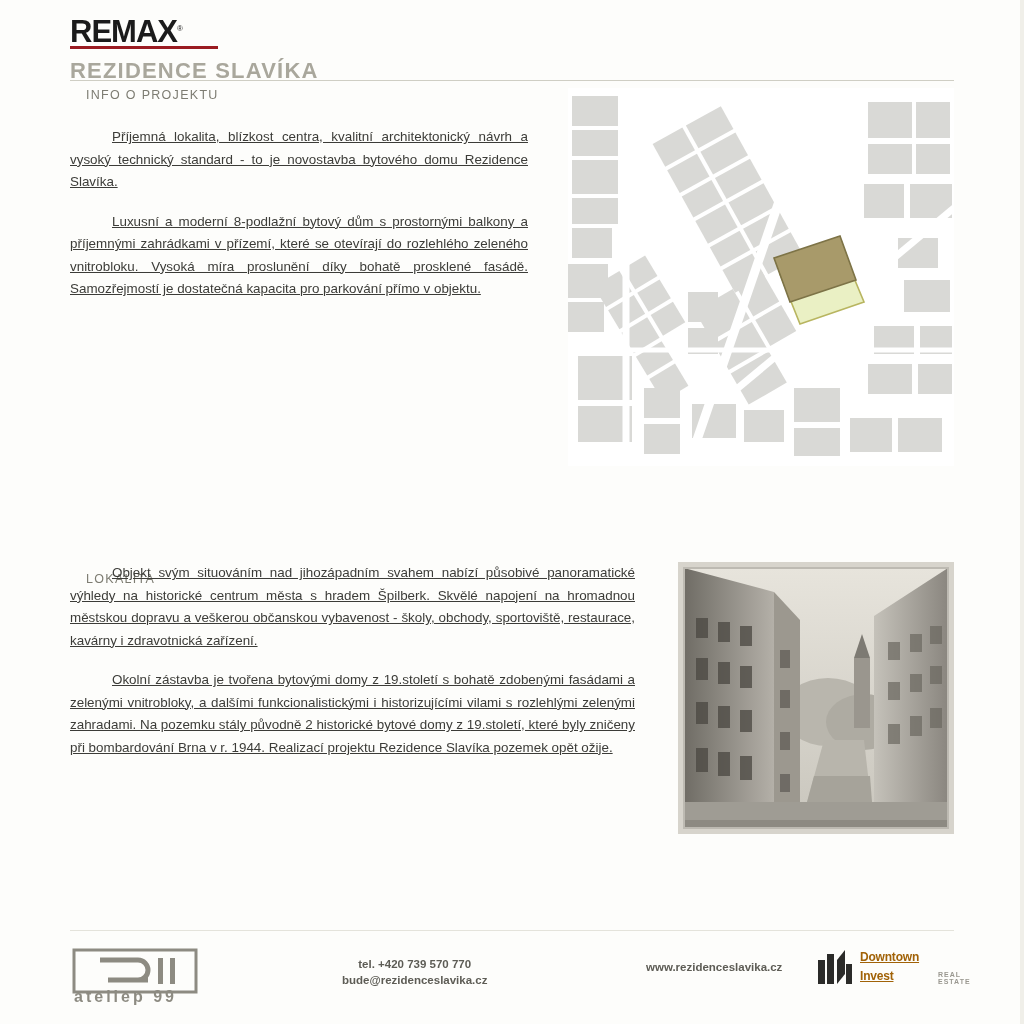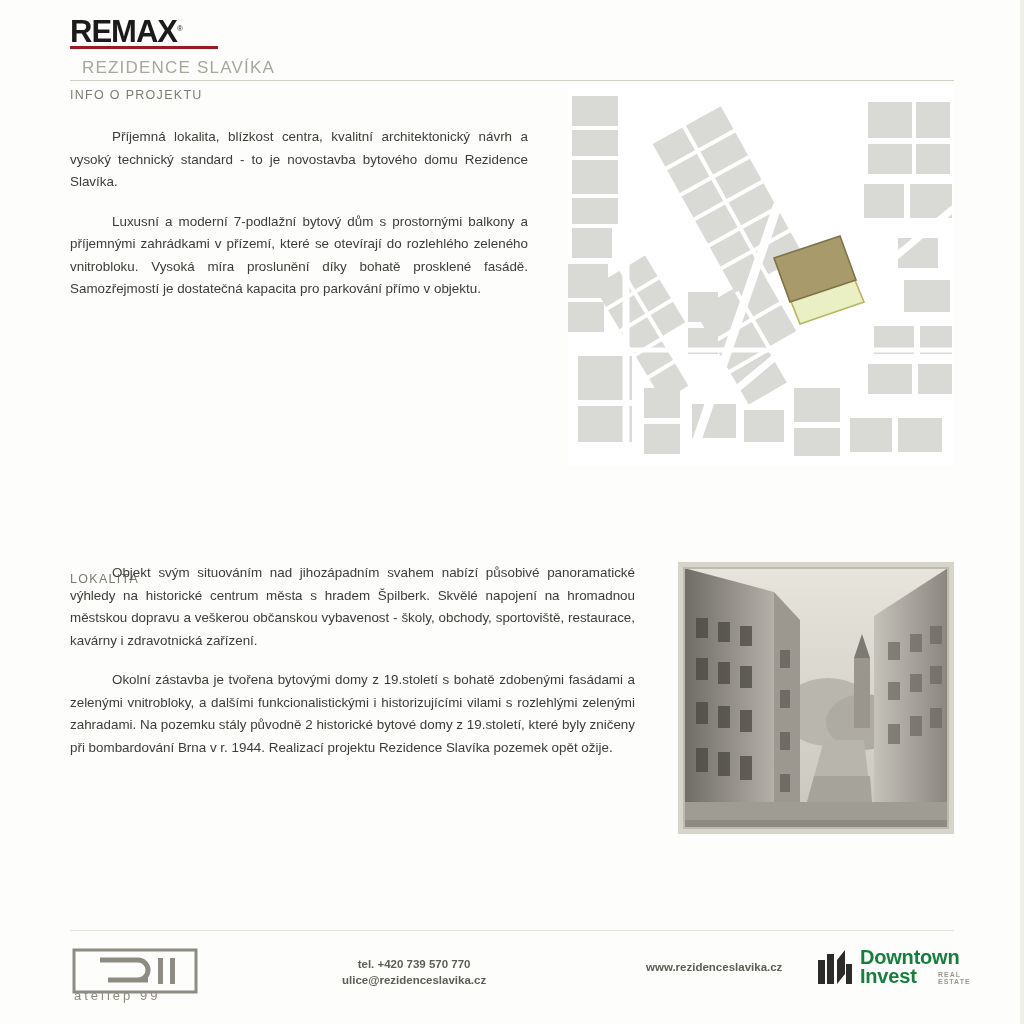--- a/index.html
+++ b/index.html
@@ -50,51 +50,51 @@
     top: 34px;
     width: 148px;
     height: 3px;
     background: #9a1b21;
   }
 
   .project-title {
     position: absolute;
     left: 70px;
     top: 58px;
-    font-size: 17px;
+    font-size: 22px;
     letter-spacing: 1.2px;
     color: #a9a79c;
-    font-weight: normal;
-    margin-left: 12px;
+    font-weight: bold;
   }
   .header-rule {
     position: absolute;
     left: 70px;
     top: 80px;
     width: 884px;
     height: 1px;
     background: #cfcec4;
   }
   .section-label {
     position: absolute;
-    left: 70px;
+    left: 86px;
     font-size: 12.5px;
     letter-spacing: 1.3px;
     color: #7d7c72;
   }
   #info-label { top: 88px; }
   #lokalita-label { top: 536px; margin-top: 36px; }
 
   
   .textcol {
     position: absolute;
     font-size: 13.4px;
     line-height: 22.5px;
     text-align: justify;
     color: #3c3c38;
+    text-decoration: underline;
   }
   #info-text {
     left: 70px;
     top: 126px;
     width: 458px;
   }
   #lokalita-text {
     left: 70px;
     top: 562px;
     width: 565px;
@@ -142,23 +142,23 @@
     position: absolute;
     left: 72px;
     top: 948px;
     width: 126px;
     height: 58px;
   }
   .atelier-name {
     position: absolute;
     left: 74px;
     top: 988px;
-    font-size: 13px;
+    font-size: 16px;
     letter-spacing: 3px;
-    font-weight: normal;
+    font-weight: bold;
     color: #8d8b82;
   }
   .contact {
     position: absolute;
     left: 342px;
     top: 956px;
     font-size: 11.5px;
     font-weight: bold;
     color: #5d5c55;
     line-height: 16px;
@@ -185,24 +185,25 @@
     left: 0;
     top: 2px;
     width: 34px;
     height: 34px;
   }
   .dt-text {
     position: absolute;
     left: 42px;
     top: 0px;
     font-weight: bold;
-    font-size: 20px;
+    font-size: 12px;
     line-height: 19px;
-    color: #15803d;
+    color: #a16207;
     letter-spacing: -0.2px;
+    text-decoration: underline;
   }
   .dt-sub {
     position: absolute;
     left: 120px;
     top: 23px;
     font-size: 7px;
     letter-spacing: 1px;
     color: #9a9890;
     font-weight: bold;
   }
@@ -225,21 +226,21 @@
     <div class="brand-underline"></div>
   </div>
 
   <div class="project-title">REZIDENCE SLAVÍKA</div>
   <div class="header-rule"></div>
 
   <div class="section-label" id="info-label">INFO O PROJEKTU</div>
 
   <div class="textcol" id="info-text">
     <p>Příjemná lokalita, blízkost centra, kvalitní architektonický návrh a vysoký technický standard - to je novostavba bytového domu Rezidence Slavíka.</p>
-    <p>Luxusní a moderní 7-podlažní bytový dům s prostornými balkony a příjemnými zahrádkami v přízemí, které se otevírají do rozlehlého zeleného vnitrobloku. Vysoká míra proslunění díky bohatě prosklené fasádě. Samozřejmostí je dostatečná kapacita pro parkování přímo v objektu.</p>
+    <p>Luxusní a moderní 8-podlažní bytový dům s prostornými balkony a příjemnými zahrádkami v přízemí, které se otevírají do rozlehlého zeleného vnitrobloku. Vysoká míra proslunění díky bohatě prosklené fasádě. Samozřejmostí je dostatečná kapacita pro parkování přímo v objektu.</p>
   </div>
 
   <div class="siteplan">
     <svg width="386" height="378" viewBox="0 0 386 378">
       <rect x="0" y="0" width="386" height="378" fill="#ffffff"></rect>
       <g fill="#d9d9d6">
 
         <rect x="4" y="8" width="46" height="30"></rect>
         <rect x="4" y="42" width="46" height="26"></rect>
         <rect x="4" y="72" width="46" height="34"></rect>
@@ -406,21 +407,21 @@
       <rect x="2" y="2" width="122" height="42" fill="none" stroke="#8d8b82" stroke-width="3"></rect>
       <path d="M28 12 h38 a10 10 0 0 1 0 20 h-30 a10 10 0 0 0 0 0 h40" fill="none" stroke="#8d8b82" stroke-width="5"></path>
       <rect x="86" y="10" width="5" height="26" fill="#8d8b82"></rect>
       <rect x="98" y="10" width="5" height="26" fill="#8d8b82"></rect>
     </svg>
   </div>
   <div class="atelier-name">ateliep 99</div>
 
   <div class="contact">
     <div>tel. +420 739 570 770</div>
-    <div>ulice@rezidenceslavika.cz</div>
+    <div>bude@rezidenceslavika.cz</div>
   </div>
 
   <div class="weblink">www.rezidenceslavika.cz</div>
 
   <div class="dtlogo">
     <svg class="dt-mark" viewBox="0 0 34 34">
       <rect x="0" y="10" width="7" height="24" fill="#2b2b29"></rect>
       <rect x="9" y="4" width="7" height="30" fill="#2b2b29"></rect>
       <polygon points="19,34 19,10 27,0 27,24" fill="#2b2b29"></polygon>
       <rect x="28" y="14" width="6" height="20" fill="#2b2b29"></rect>

